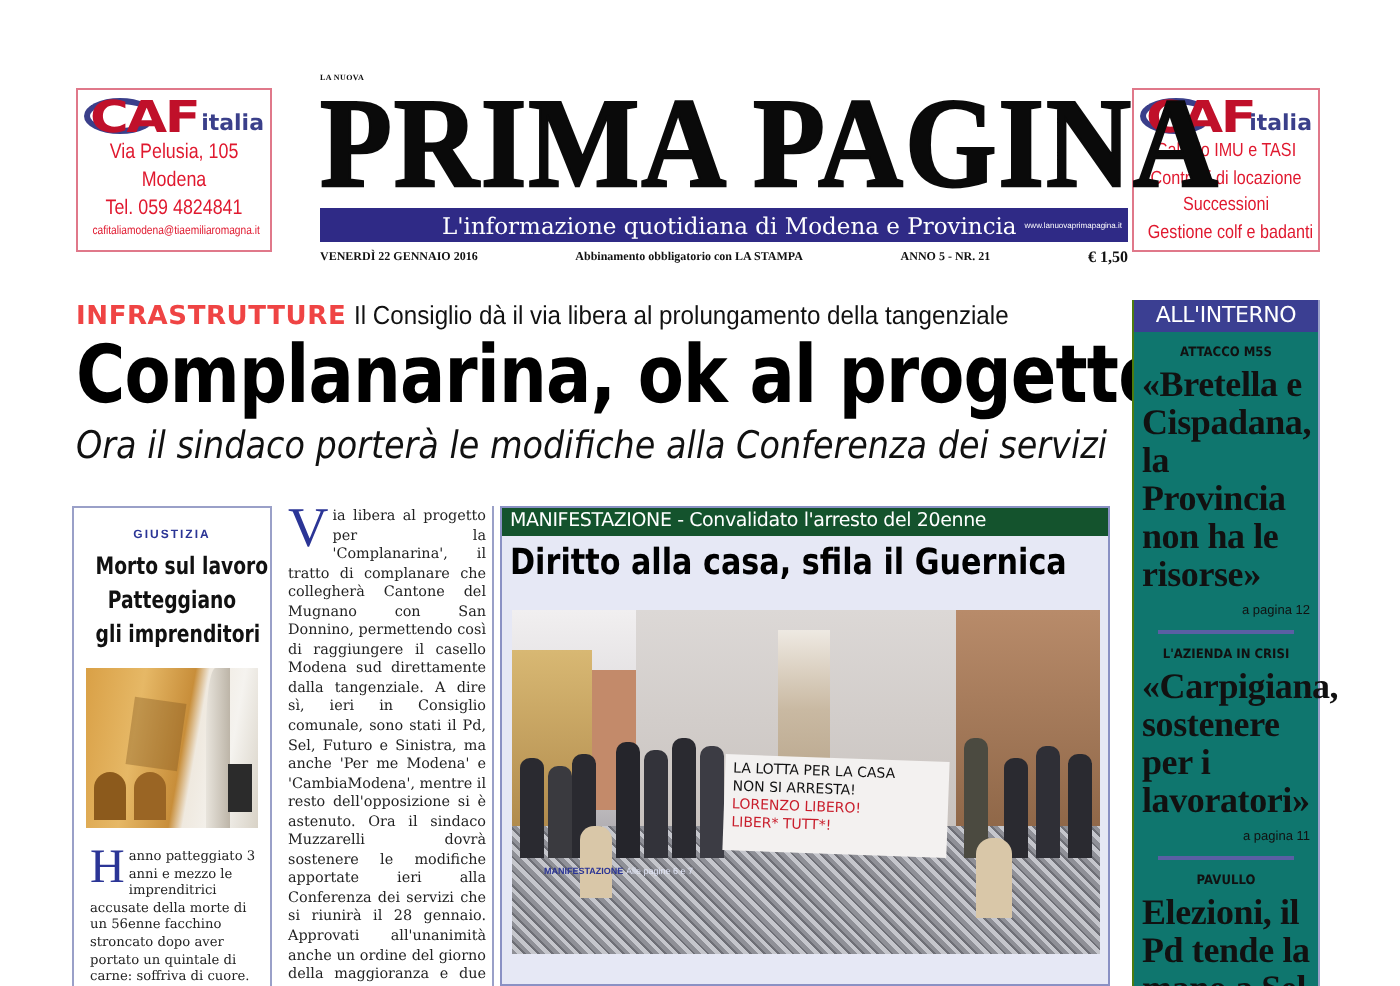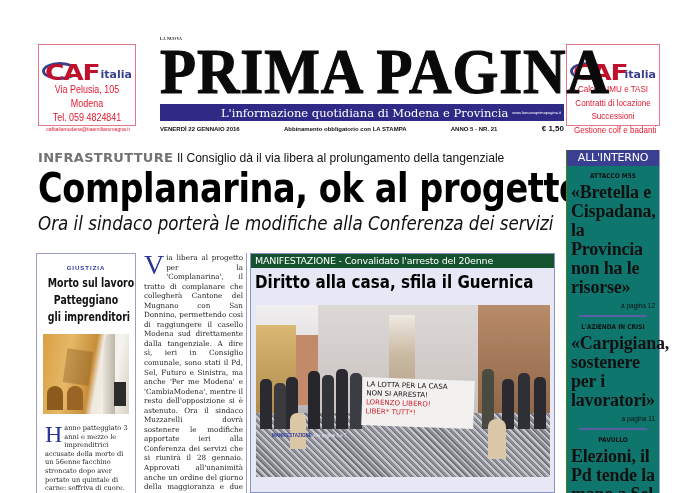--- a/index.html
+++ b/index.html
@@ -8,21 +8,21 @@
 
   
   .ad {
     position: absolute; top: 44px; width: 98px; height: 82px;
     border: 1px solid #e0788a; background: #fff;
     text-align: center; color: #e0192f;
     font-family: "Liberation Sans", sans-serif;
   }
   .ad-left { left: 38px; }
   .ad-right { left: 566px; width: 94px; }
-  .ad .logo { position: relative; height: 22px; margin-top: 15px; }
+  .ad .logo { position: relative; height: 22px; margin-top: 2px; }
   .ad .logo-caf {
     position: absolute; left: 6px; top: 0; font-weight: 900; font-size: 22px; letter-spacing: -1px;
     color: #c0102a; font-family: "DejaVu Sans", sans-serif; transform: scaleX(1.2); transform-origin: left;
   }
   .ad .logo-arc {
     position: absolute; left: 3px; top: 2px; width: 36px; height: 18px; border-radius: 50% 50% 50% 50%;
     border: 3px solid #3a3f8a; border-right-color: transparent; border-bottom-color: #3a3f8a;
   }
   .ad .logo-italia {
     position: absolute; right: 3px; top: 8px; font-weight: 900; font-size: 11px; color: #3a3f8a;
@@ -41,27 +41,27 @@
     -webkit-text-stroke: 1.2px #0a0a0a;
   }
   .tagline-bar {
     margin-top: 1px; height: 17px; background: #2f2a86; color: #fff;
     display: flex; align-items: center; justify-content: flex-end; padding-right: 3px;
   }
   .tagline { font-family: "DejaVu Serif", serif; font-size: 11.5px; margin-right: 4px; white-space: nowrap; }
   .tagline-url { font-size: 4px; white-space: nowrap; }
   .dateline {
     display: flex; justify-content: space-between; align-items: center; margin-top: 3px;
-    font-size: 6px; font-weight: bold; font-family: Liberation Sans, sans-serif; white-space: nowrap;
+    font-size: 6px; font-weight: bold; font-family: Liberation Serif, serif; white-space: nowrap;
   }
   .dateline .price { font-size: 8px; }
 
   
   .section-line { position: absolute; left: 38px; top: 150px; width: 520px; white-space: nowrap; font-size: 13px; }
-  .section-line .kw { color: #737373; font-weight: 900; font-family: "DejaVu Sans", sans-serif; letter-spacing: 0.3px; }
+  .section-line .kw { color: #ef4444; font-weight: 900; font-family: "DejaVu Sans", sans-serif; letter-spacing: 0.3px; }
   .section-line .sub { font-family: "Liberation Sans", sans-serif; font-size: 13px; transform: scaleX(0.93); display: inline-block; transform-origin: left; }
 
   .headline {
     position: absolute; left: 38px; top: 166px; width: 520px; white-space: nowrap;
     font-family: "DejaVu Sans", sans-serif; font-weight: 900; font-size: 40px; line-height: 44px;
     transform: scaleX(0.84); transform-origin: left; letter-spacing: -0.5px; color: #000;
   }
   .subhead {
     position: absolute; left: 38px; top: 212px; width: 520px; white-space: nowrap;
     font-family: "DejaVu Sans", sans-serif; font-style: italic; font-size: 19px;

